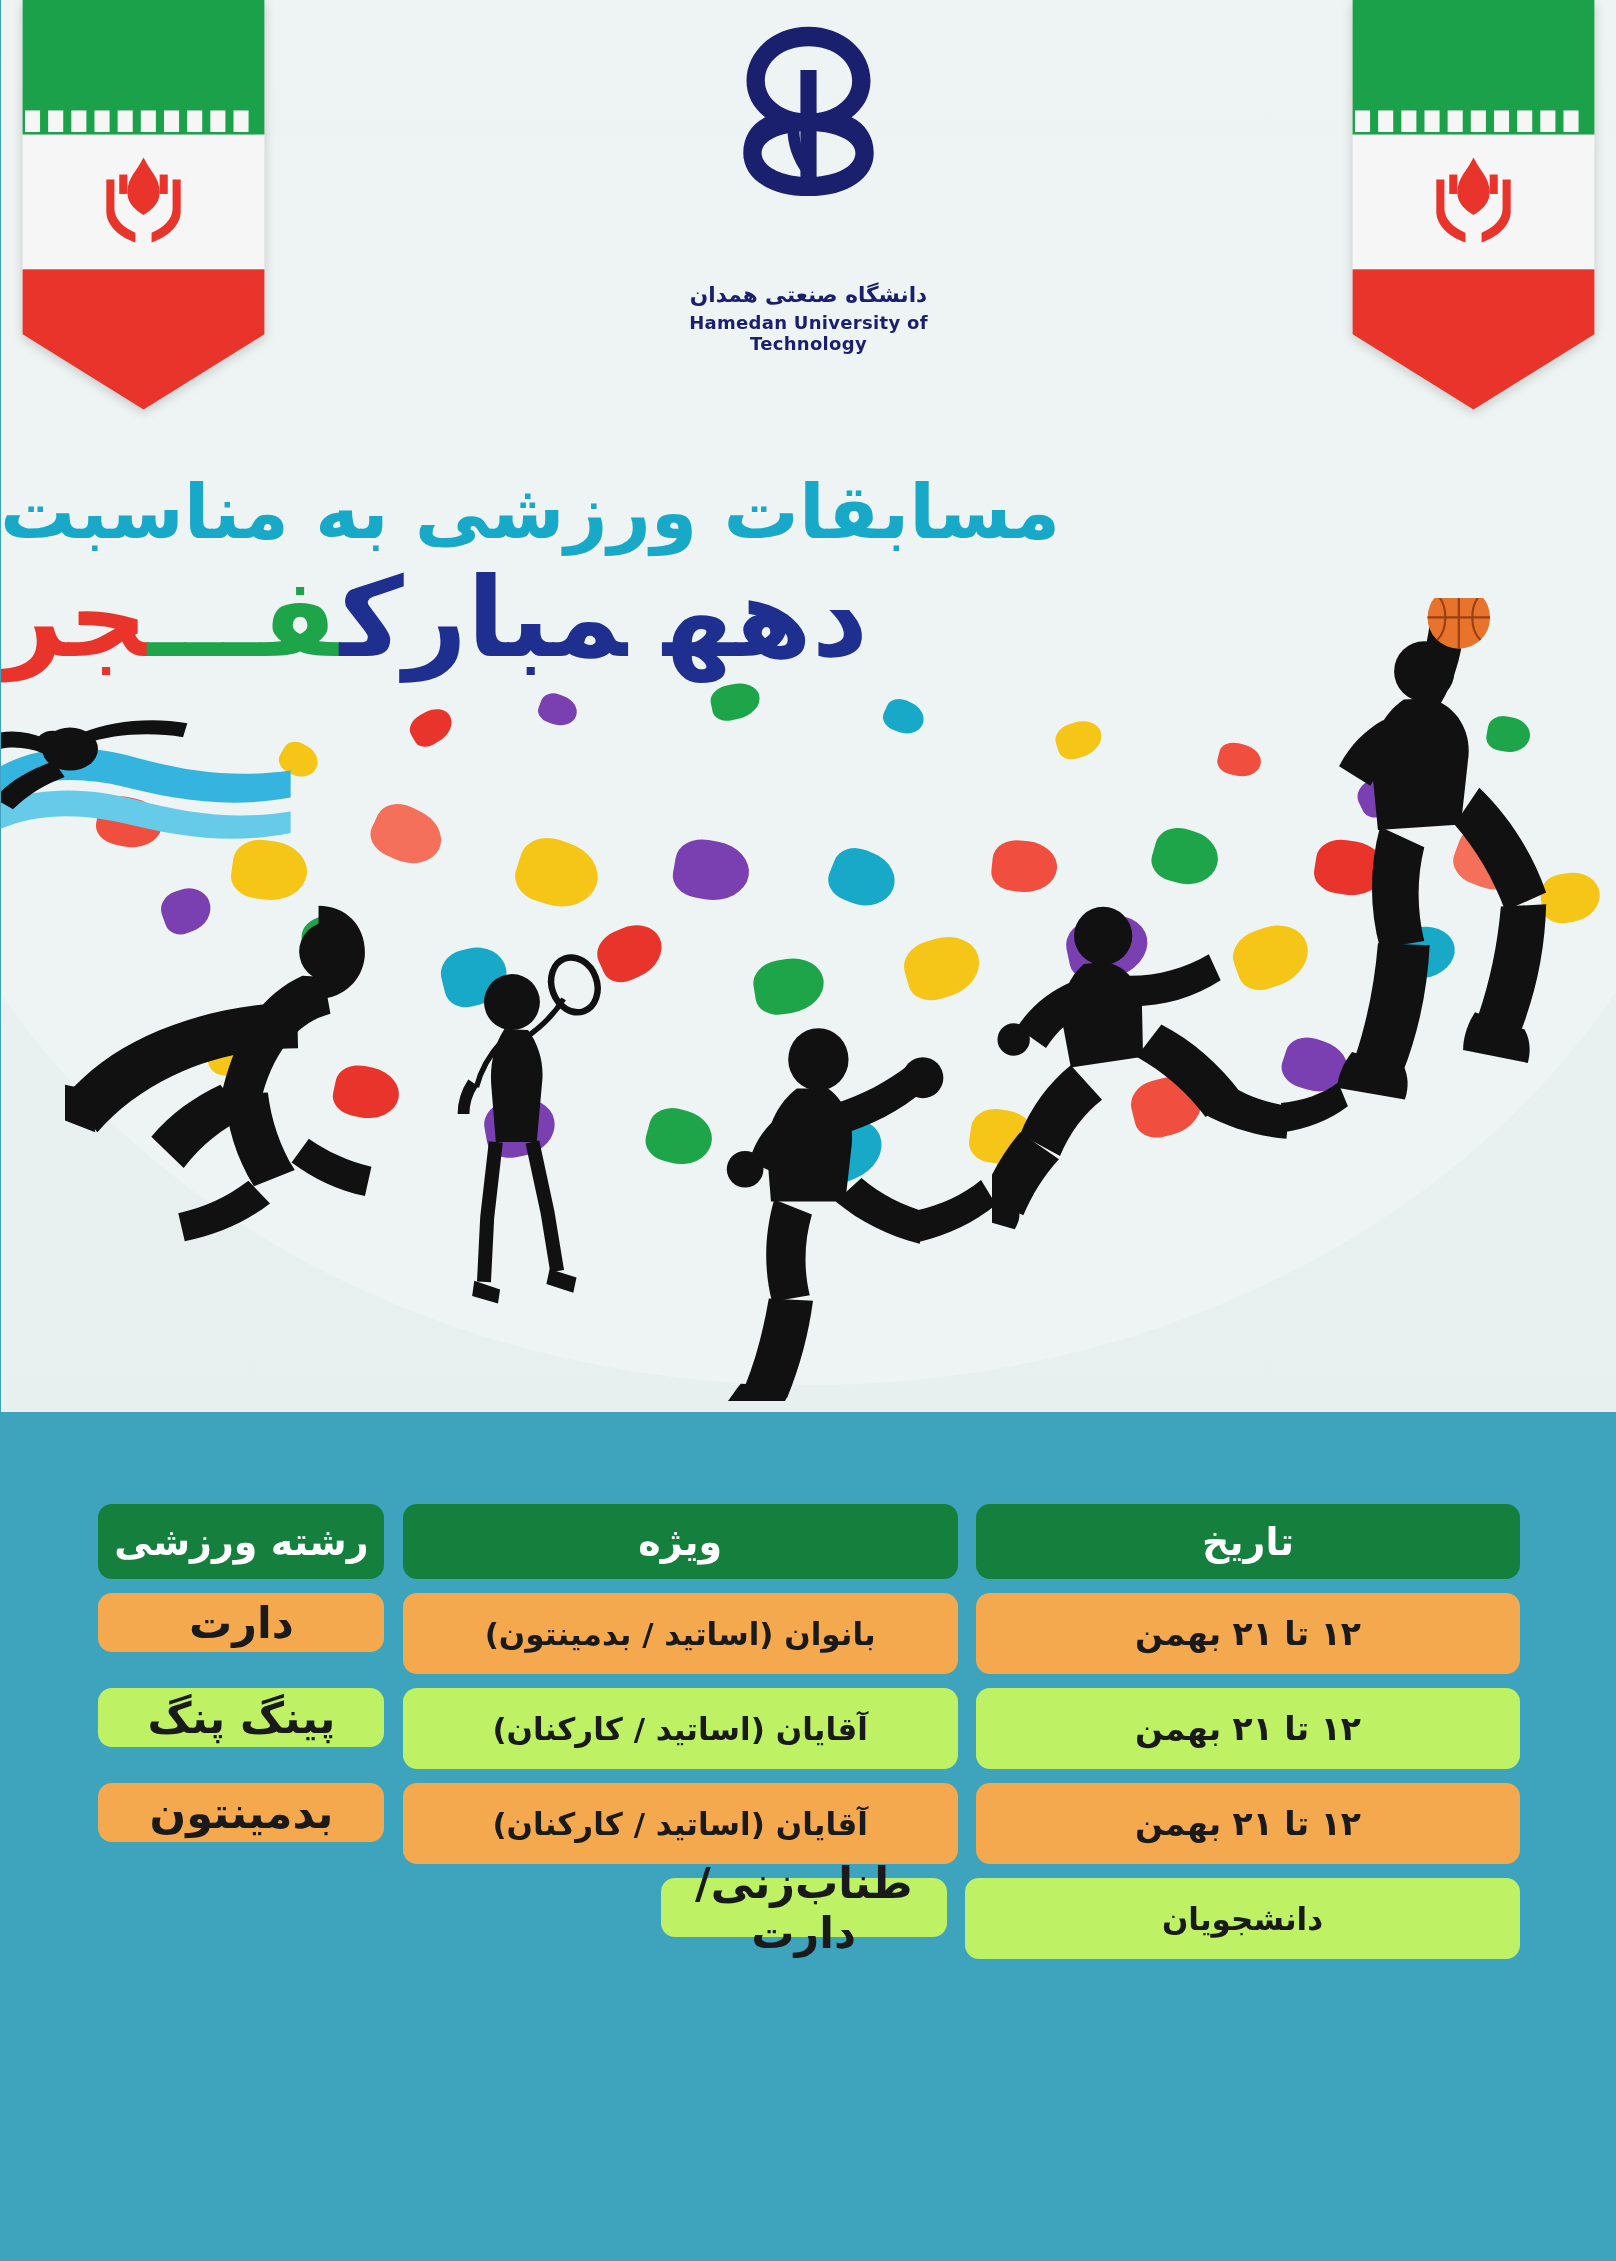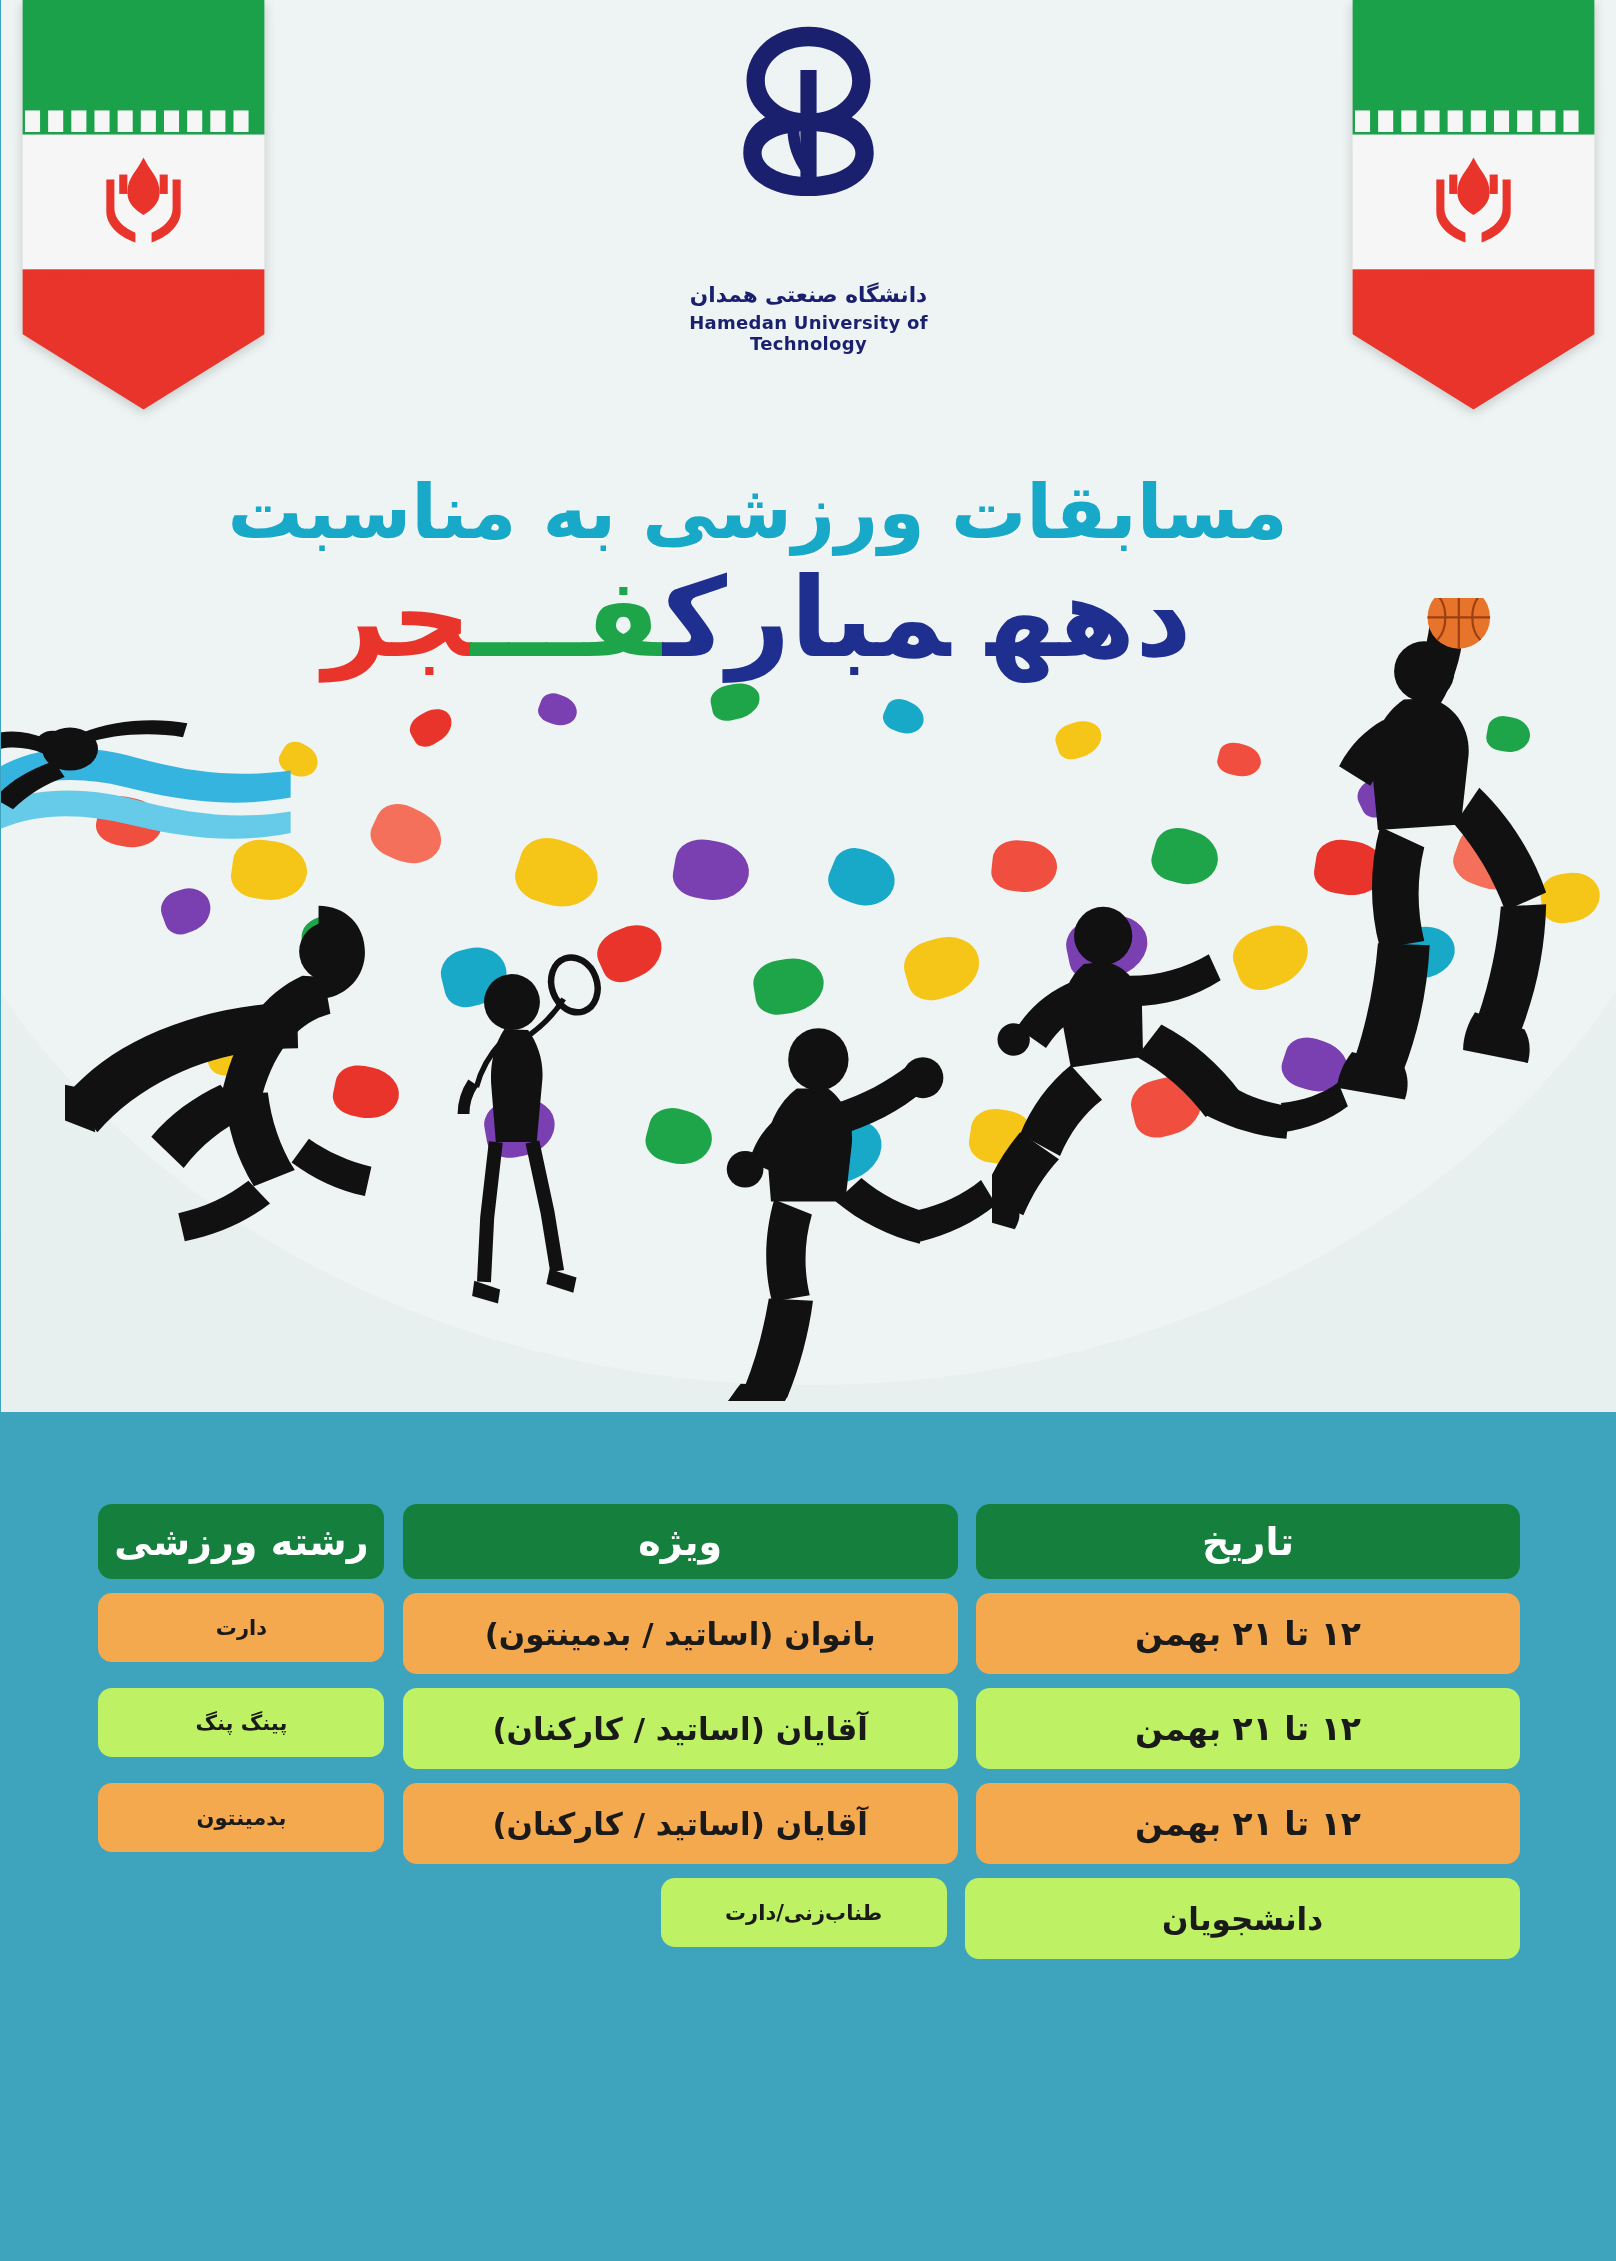--- a/index.html
+++ b/index.html
@@ -74,21 +74,21 @@
     font-weight: bold;
     letter-spacing: 0.3px;
   }
 
   
   .headline {
     position: absolute;
     top: 469px;
     left: 0;
     width: 1515px;
-    text-align: center;
+    text-align: left;
     z-index: 6;
   }
   .headline-line1 {
     font-size: 75px;
     font-weight: bold;
     color: #18a9c9;
     line-height: 1.15;
     direction: rtl;
     text-shadow: 1.1px 1.6px 0 rgba(255,255,255,0.6);
   }
@@ -132,21 +132,21 @@
     justify-content: center;
     text-align: center;
     direction: rtl;
     font-weight: bold;
     color: #1a1a1a;
     padding: 0 9.7px;
     box-sizing: border-box;
   }
   .c-date  { width: 544px; height: 81px; font-size: 33px; }
   .c-who   { width: 555px; height: 81px; font-size: 31px; }
-  .c-sport { width: 286px;  height: 69px; font-size: 21px; }
+  .c-sport { width: 286px;  height: 59px; font-size: 43px; }
 
   .head .cell { height: 75px; font-size: 38px; color: #ffffff; }
   .head .c-date, .head .c-who, .head .c-sport { background: #15803d; }
 
   .tone-orange { background: #f5a94f; }
   .tone-yellow { background: #bef264; }
 </style>
 </head>
 <body>
 

